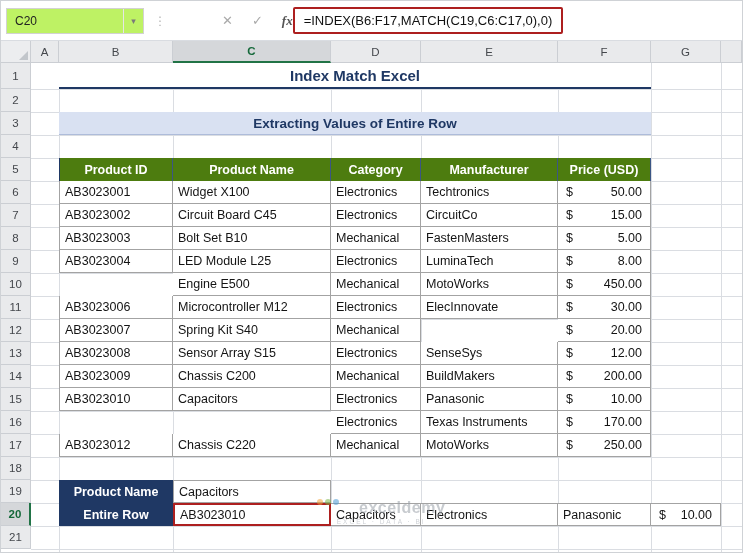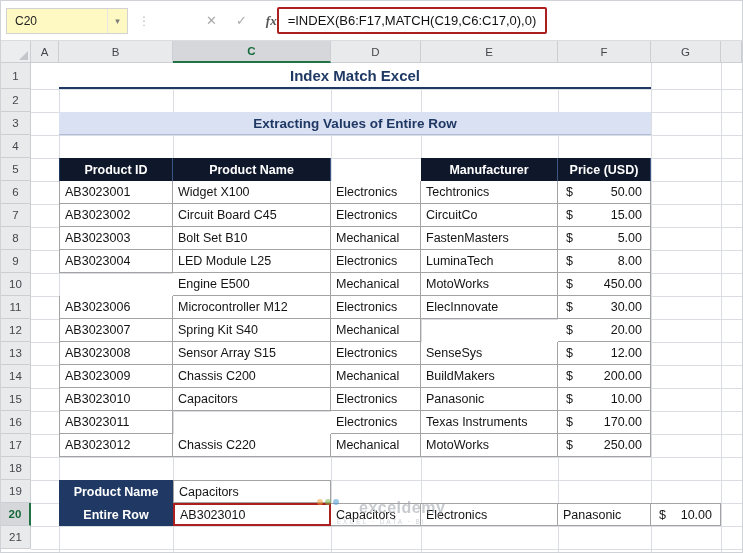--- a/index.html
+++ b/index.html
@@ -2,21 +2,21 @@
 <html><head>
 <meta charset="utf-8">
 <style>
   *{box-sizing:border-box;margin:0;padding:0}
   html,body{width:743px;height:553px;overflow:hidden}
   body{font-family:"Liberation Sans",sans-serif;background:#fff}
   .app{width:743px;height:553px;display:flex;flex-direction:column;border:1px solid #cfd2d6;background:#fff}
 
   
   .fbar{flex:0 0 40px;background:#fff;border-bottom:1px solid #d9dce1;display:flex;align-items:center;padding-left:5px}
-  .namebox{width:122px;height:26px;border:1px solid #d2d2d2;background:#fef9c3;display:flex;align-items:center}
+  .namebox{width:138px;height:26px;border:1px solid #d2d2d2;background:#bef264;display:flex;align-items:center}
   .namebox-text{flex:1;padding-left:8px;font-size:12px;color:#222}
   .namebox-arrow{width:20px;text-align:center;color:#7a7a7a;font-size:9px;border-left:1px solid #e6e6e6;line-height:24px}
   .fb-dots{color:#b4b4b4;font-size:12px;margin-left:10px}
   .fb-icons{display:flex;align-items:center;gap:19px;margin-left:56px}
   .fb-x,.fb-check{color:#a9a9a9;font-size:13px}
   .fb-fx{color:#555;font-size:13px;font-weight:bold;font-style:italic;font-family:"Liberation Serif",serif}
   .fb-formula{display:flex;align-items:center}
   .f-annot{border:2.5px solid #ad1f1f;border-radius:2px;height:27px;display:flex;align-items:center;padding:0 9px;background:#fff}
   .f-text{font-size:13px;color:#111;white-space:nowrap}
 
@@ -47,21 +47,21 @@
   .corner{position:relative;z-index:1;background:#ecedef;border-right:1px solid #cbced3;border-bottom:1px solid #cbced3}
   .corner::after{content:"";position:absolute;right:2px;bottom:2px;border-left:9px solid transparent;border-bottom:9px solid #c2c6cb}
   .sel-c{background:#d5d7da;color:#15693a;font-weight:bold;border-bottom:2px solid #217346}
   .sel-r{background:#d5d7da;color:#15693a;font-weight:bold;border-right:2px solid #217346}
 
   
   .cell{position:relative;z-index:1;display:flex;align-items:center;font-size:12.5px;color:#141414;
     padding:0 5px;white-space:nowrap;overflow:hidden}
   .title{justify-content:center;font-weight:bold;font-size:15px;color:#1f3864;background:#fff;border-bottom:2px solid #1f3864}
   .subtitle{justify-content:center;font-weight:bold;font-size:13.5px;color:#1f3864;background:#d9e1f2;border-bottom:1px solid #aebcda}
-  .th{background:#0f172a;color:#fff;font-weight:bold;justify-content:center;border-right:1px solid #3b5684;padding:0 3px}
+  .th{background:#4d7c0f;color:#fff;font-weight:bold;justify-content:center;border-right:1px solid #3b5684;padding:0 3px}
   .th.first{border-left:1px solid #1f3864}
   .td{background:#fff;border-right:1px solid #a3a3a3;border-bottom:1px solid #a3a3a3}
   .td.first{border-left:1px solid #a3a3a3}
   .price{justify-content:space-between;padding:0 8px}
   .lbl{background:#1f3864;color:#fff;font-weight:bold;justify-content:center}
   .lookup-val{background:#fff;border:1px solid #a3a3a3}
   .active-cell{background:#fff;border:2.5px solid #ad1f1f;z-index:2}
   .spill{background:#fff;border-top:1px solid #a3a3a3;border-bottom:1px solid #a3a3a3;border-right:1px solid #a3a3a3}
 
   
@@ -129,20 +129,21 @@
     <div class="hdr x-rh y-18">18</div>
     <div class="hdr x-rh y-19">19</div>
     <div class="hdr sel-r x-rh y-20">20</div>
     <div class="hdr x-rh y-21">21</div>
 
     <div class="cell title x-bf y-1">Index Match Excel</div>
     <div class="cell subtitle x-bf y-3">Extracting Values of Entire Row</div>
 
     <div class="cell th first x-b y-5">Product ID</div>
     <div class="cell th x-c y-5">Product Name</div>
+    <div class="cell th x-d y-5">Category</div>
     <div class="cell th x-e y-5">Manufacturer</div>
     <div class="cell th x-f y-5">Price (USD)</div>
 
     <div class="cell td first x-b y-6">AB3023001</div>
     <div class="cell td x-c y-6">Widget X100</div>
     <div class="cell td x-d y-6">Electronics</div>
     <div class="cell td x-e y-6">Techtronics</div>
     <div class="cell td price x-f y-6">
         <span>$</span>
         <span>50.00</span>
@@ -220,21 +221,20 @@
 
     <div class="cell td first x-b y-15">AB3023010</div>
     <div class="cell td x-c y-15">Capacitors</div>
     <div class="cell td x-d y-15">Electronics</div>
     <div class="cell td x-e y-15">Panasonic</div>
     <div class="cell td price x-f y-15">
         <span>$</span>
         <span>10.00</span>
       </div>
 
-    <div class="cell td first x-b y-16">AB3023011</div>
     <div class="cell td x-d y-16">Electronics</div>
     <div class="cell td x-e y-16">Texas Instruments</div>
     <div class="cell td price x-f y-16">
         <span>$</span>
         <span>170.00</span>
       </div>
 
     <div class="cell td first x-b y-17">AB3023012</div>
     <div class="cell td x-c y-17">Chassis C220</div>
     <div class="cell td x-d y-17">Mechanical</div>

